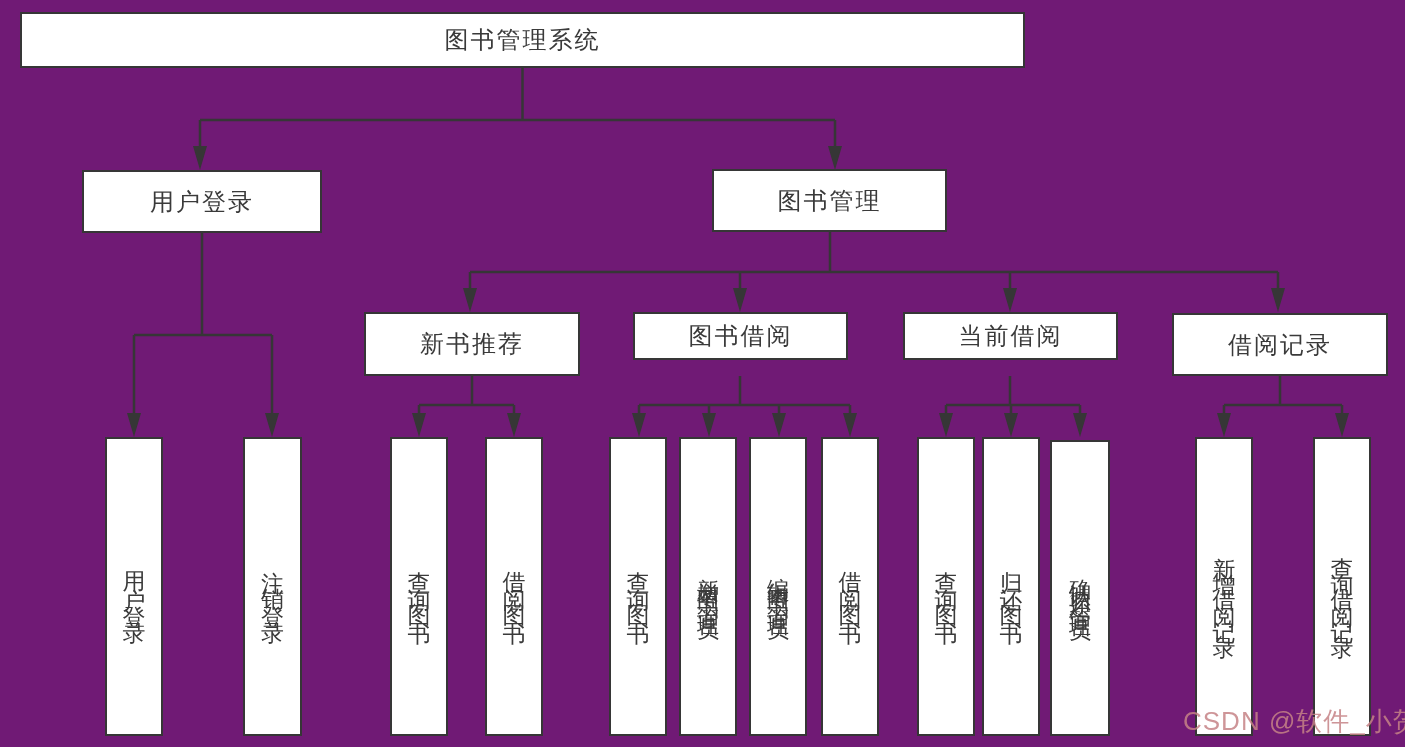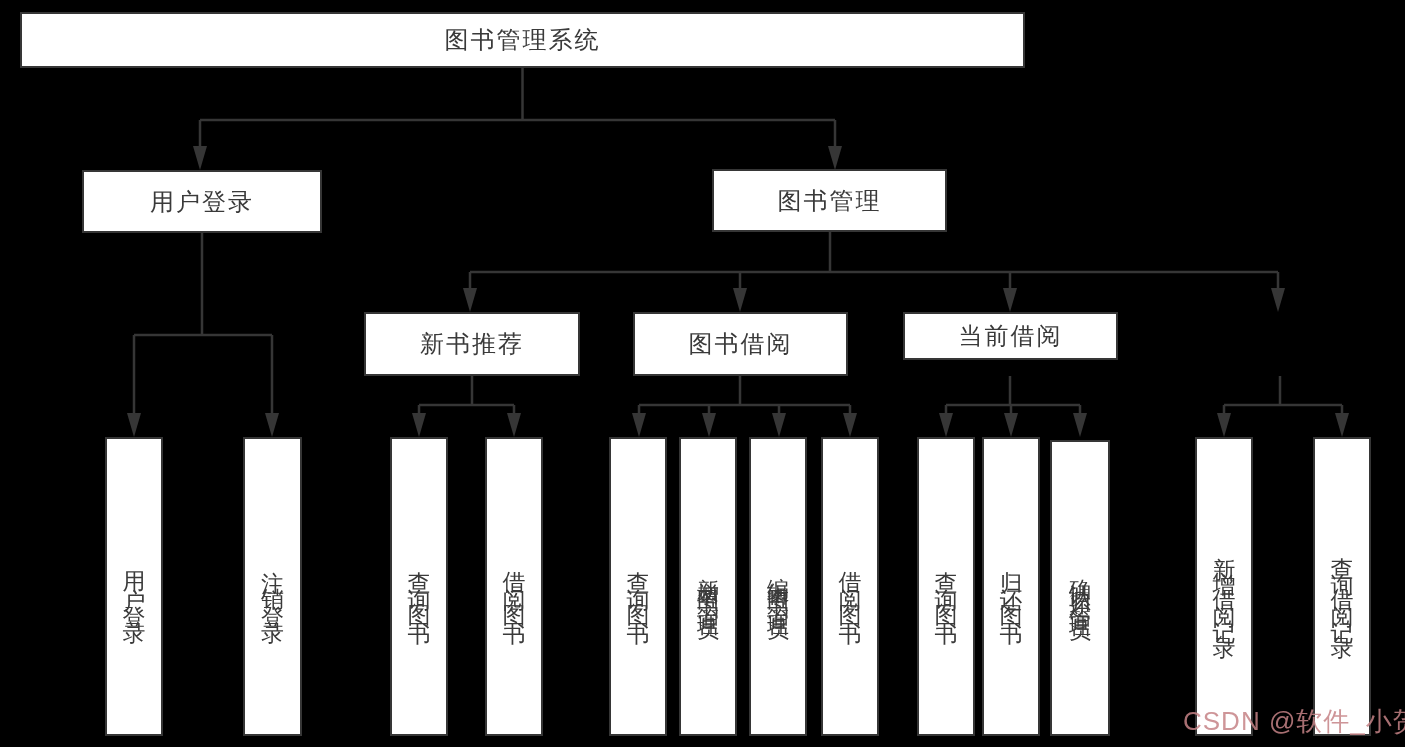--- a/index.html
+++ b/index.html
@@ -1,19 +1,19 @@
 <!DOCTYPE html>
 <html><head>
 <meta charset="utf-8">
 <style>
   html,body{margin:0;padding:0;background:#ffffff;}
   .stage{
     position:relative;
     width:1405px;height:747px;
-    background:#000000;
+    background:#701a75;
     font-family:"Liberation Sans","DejaVu Sans",sans-serif;
     overflow:hidden;
   }
   .connectors{position:absolute;left:0;top:0;width:1405px;height:747px;}
   .box{
     position:absolute;
     box-sizing:border-box;
     border:2.5px solid #363636;
     background:#ffffff;
     display:flex;align-items:center;justify-content:center;
@@ -91,25 +91,28 @@
   <div class="box h" style="left:82px;top:170px;width:240px;height:63px">
     <span class="label">用户登录</span>
   </div>
   <div class="box h" style="left:712px;top:169px;width:235px;height:63px">
     <span class="label">图书管理</span>
   </div>
 
   <div class="box h" style="left:364px;top:312px;width:216px;height:64px">
     <span class="label">新书推荐</span>
   </div>
-  <div class="box h" style="left:633px;top:312px;width:215px;height:64px">
+  <div class="box h" style="left:633px;top:312px;width:215px;height:48px">
     <span class="label">图书借阅</span>
   </div>
   <div class="box h" style="left:903px;top:312px;width:215px;height:48px">
     <span class="label">当前借阅</span>
+  </div>
+  <div class="box h" style="left:1172px;top:313px;width:216px;height:63px">
+    <span class="label">借阅记录</span>
   </div>
 
   <div class="box leaf v4" style="left:105px;top:437px;width:58px;height:299px">
     <span class="label">用户登录</span>
   </div>
   <div class="box leaf v4" style="left:243px;top:437px;width:59px;height:299px">
     <span class="label">注销登录</span>
   </div>
 
   <div class="box leaf v4" style="left:390px;top:437px;width:58px;height:299px">

